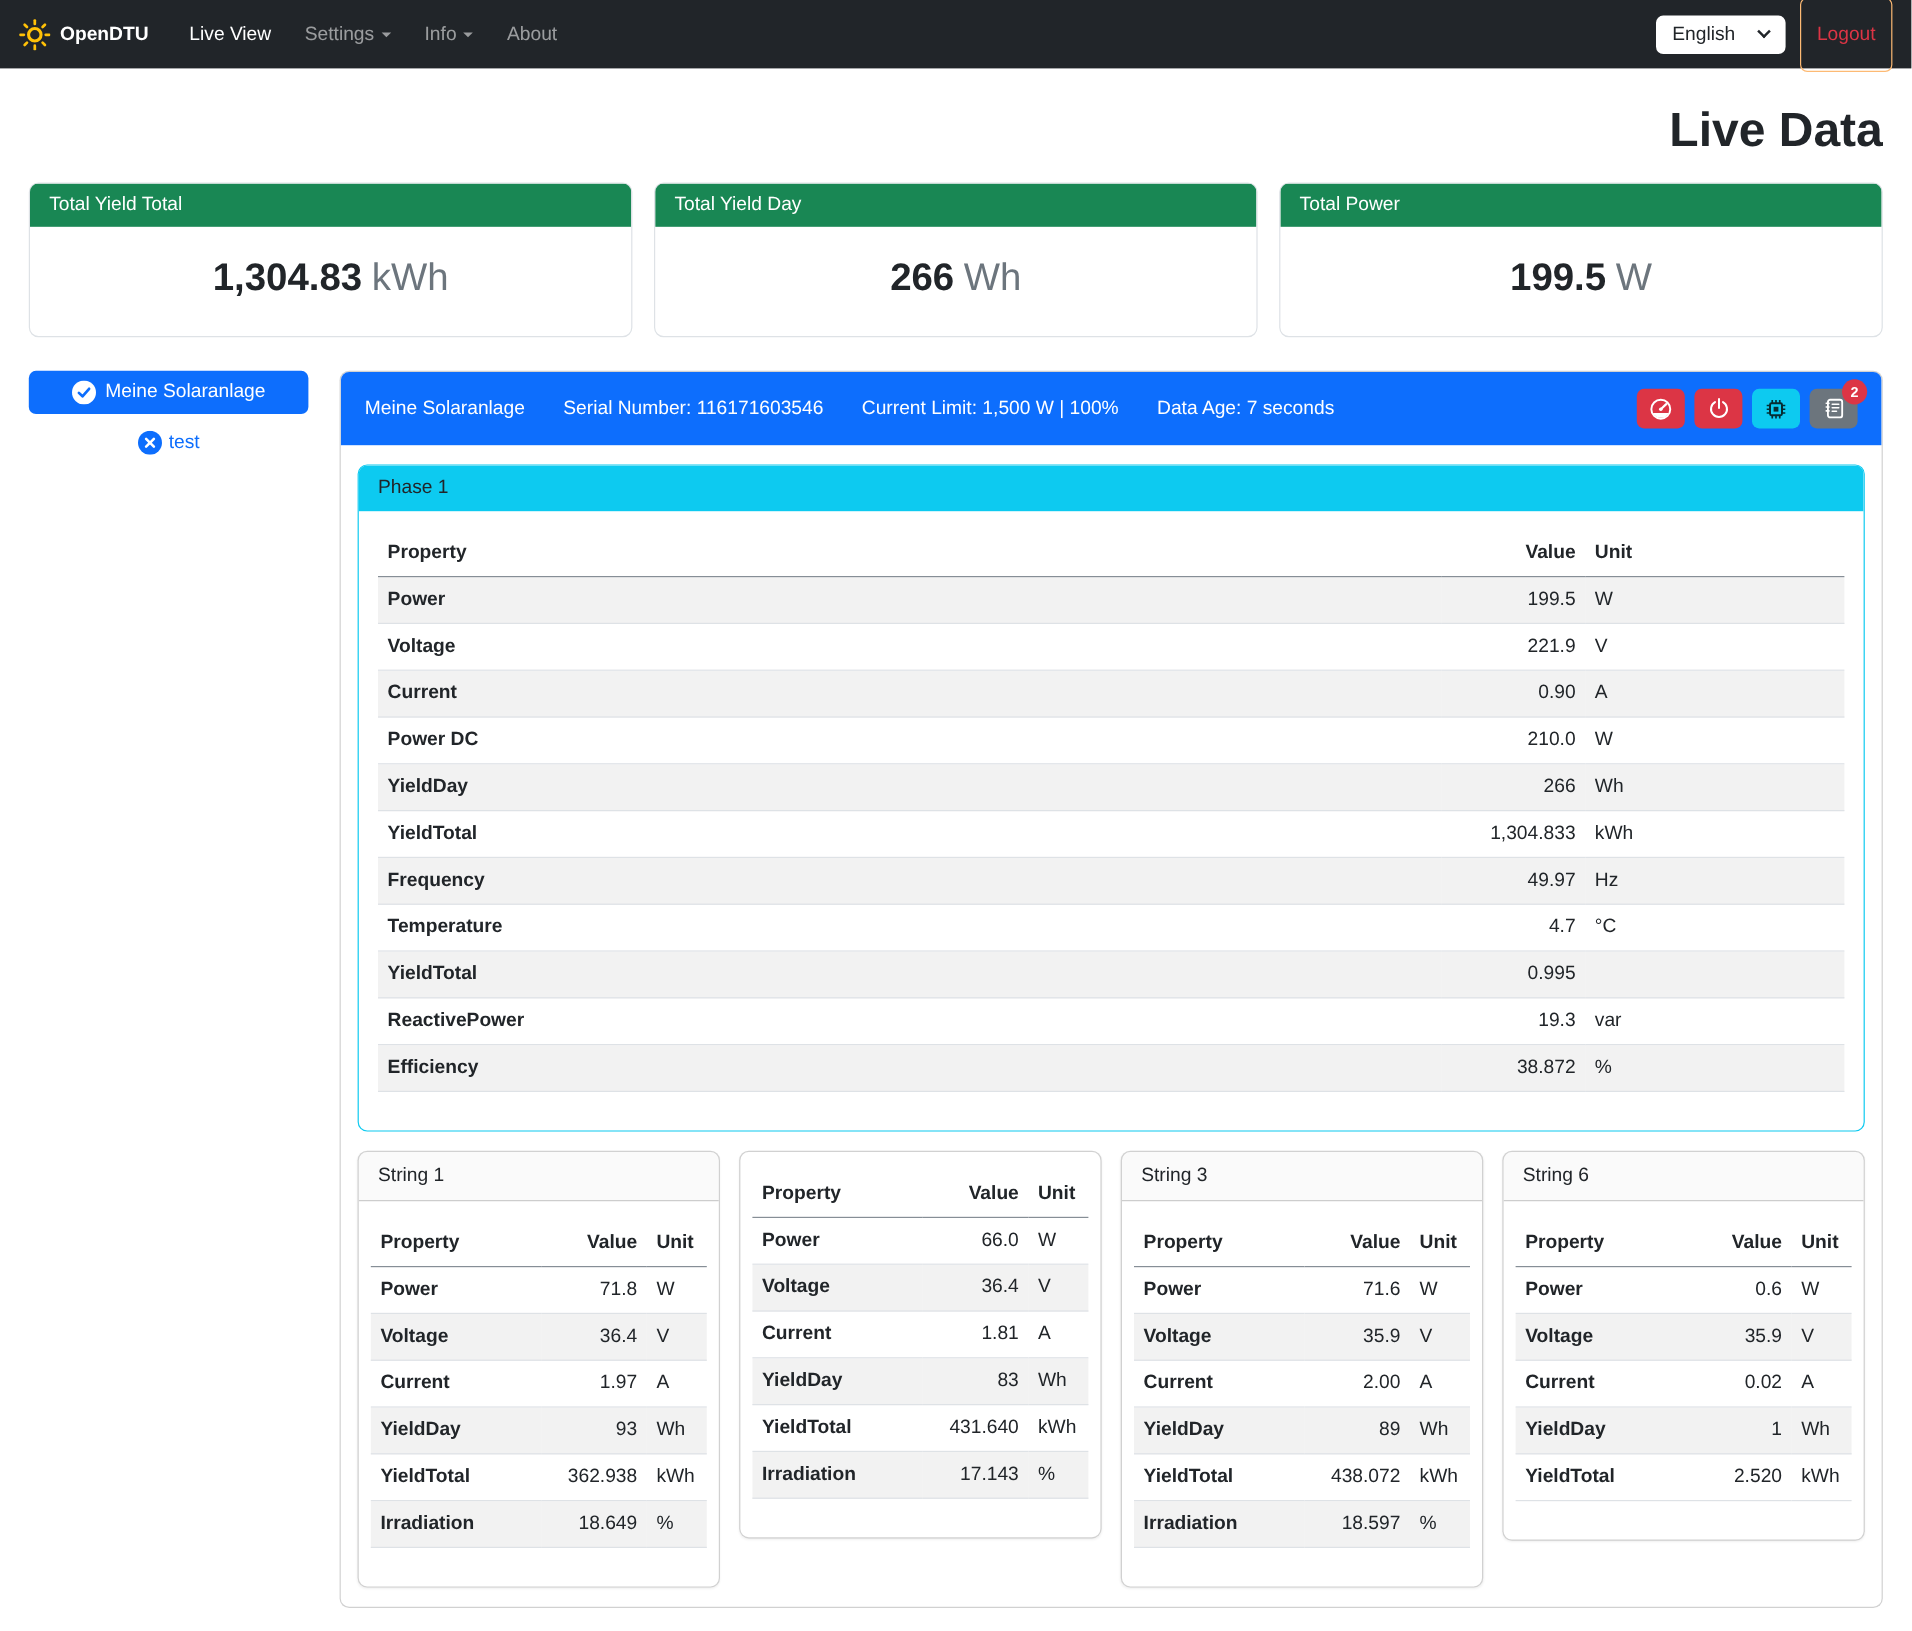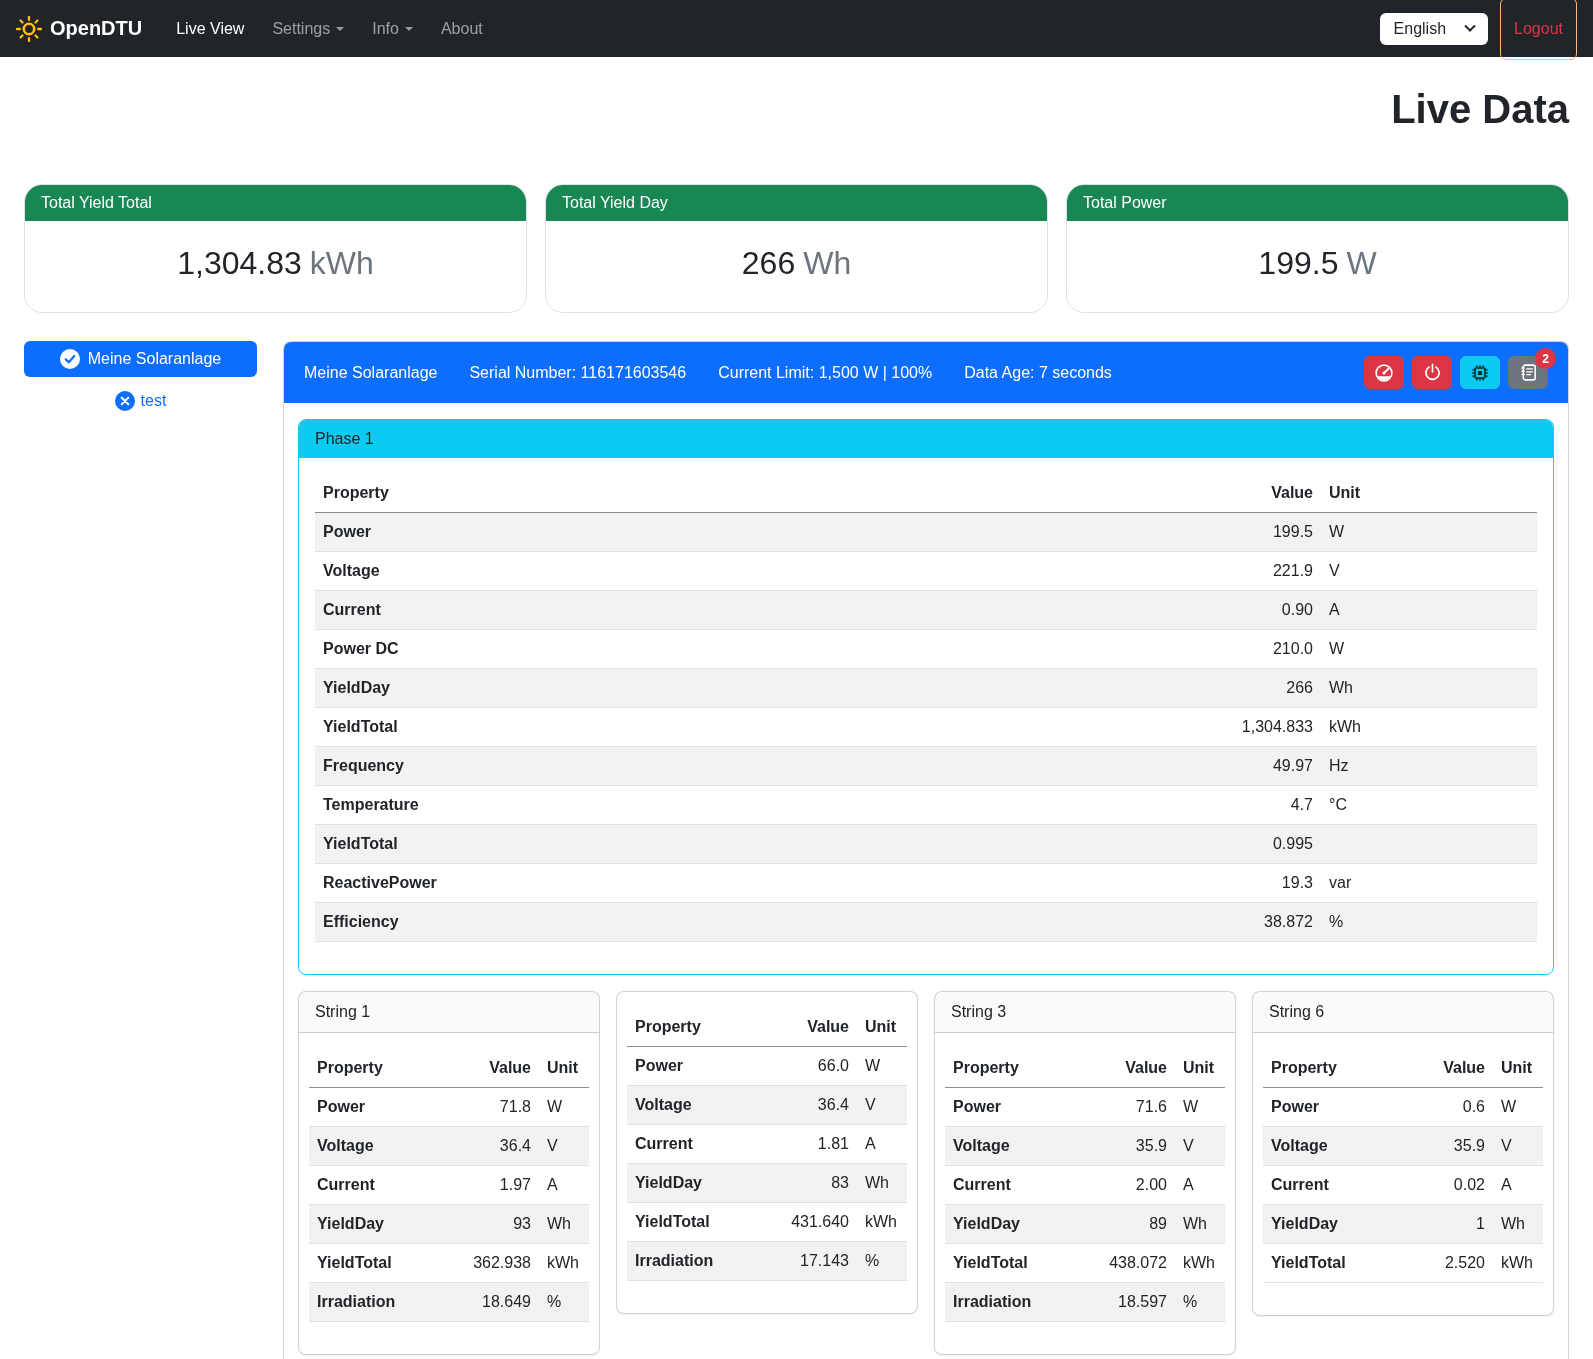--- a/index.html
+++ b/index.html
@@ -15,21 +15,21 @@
   .navbar {
     background: #212529;
     height: 57px;
     display: flex;
     align-items: center;
     padding: 0 16px;
     gap: 8px;
   }
   .brand {
     display: flex; align-items: center; gap: 8px;
-    color: #fff; font-size: 20px; font-weight: 700;
+    color: #fff; font-size: 16px; font-weight: 700;
     margin-right: 16px; cursor: pointer;
   }
   .nav-item {
     color: rgba(255,255,255,0.55);
     padding: 8px 10px;
     cursor: pointer;
     display: flex; align-items: center; gap: 6px;
   }
   .nav-item.active { color: #fff; }
   .caret {
@@ -69,36 +69,35 @@
   h1.page-title { font-size: 40px; font-weight: 700; margin: 16px 0 20px 0; text-align: right; }
 
   .summary-row {
     display: grid;
     grid-template-columns: repeat(3, 1fr);
     gap: 18px;
     margin-bottom: 28px;
   }
   .summary-card {
     border: 1px solid #dee2e6;
-    border-radius: 18px;
+    border-radius: 8px;
     overflow: hidden;
     background: #fff;
-    margin-top: 32px;
   }
   .summary-card-header {
     background: #198754;
     color: #fff;
     padding: 9px 16px;
     font-size: 16px;
   }
   .summary-card-body {
     text-align: center;
     padding: 24px 16px 30px 16px;
   }
-  .summary-value { font-size: 32px; font-weight: 400; color: #212529; }
+  .summary-value { font-size: 32px; font-weight: 700; color: #212529; }
   .summary-unit  { font-size: 32px; font-weight: 400; color: #6c757d; margin-left: 8px; }
 
   
   .main-row {
     display: grid;
     grid-template-columns: 233px 1fr;
     gap: 26px;
     align-items: start;
   }
 

